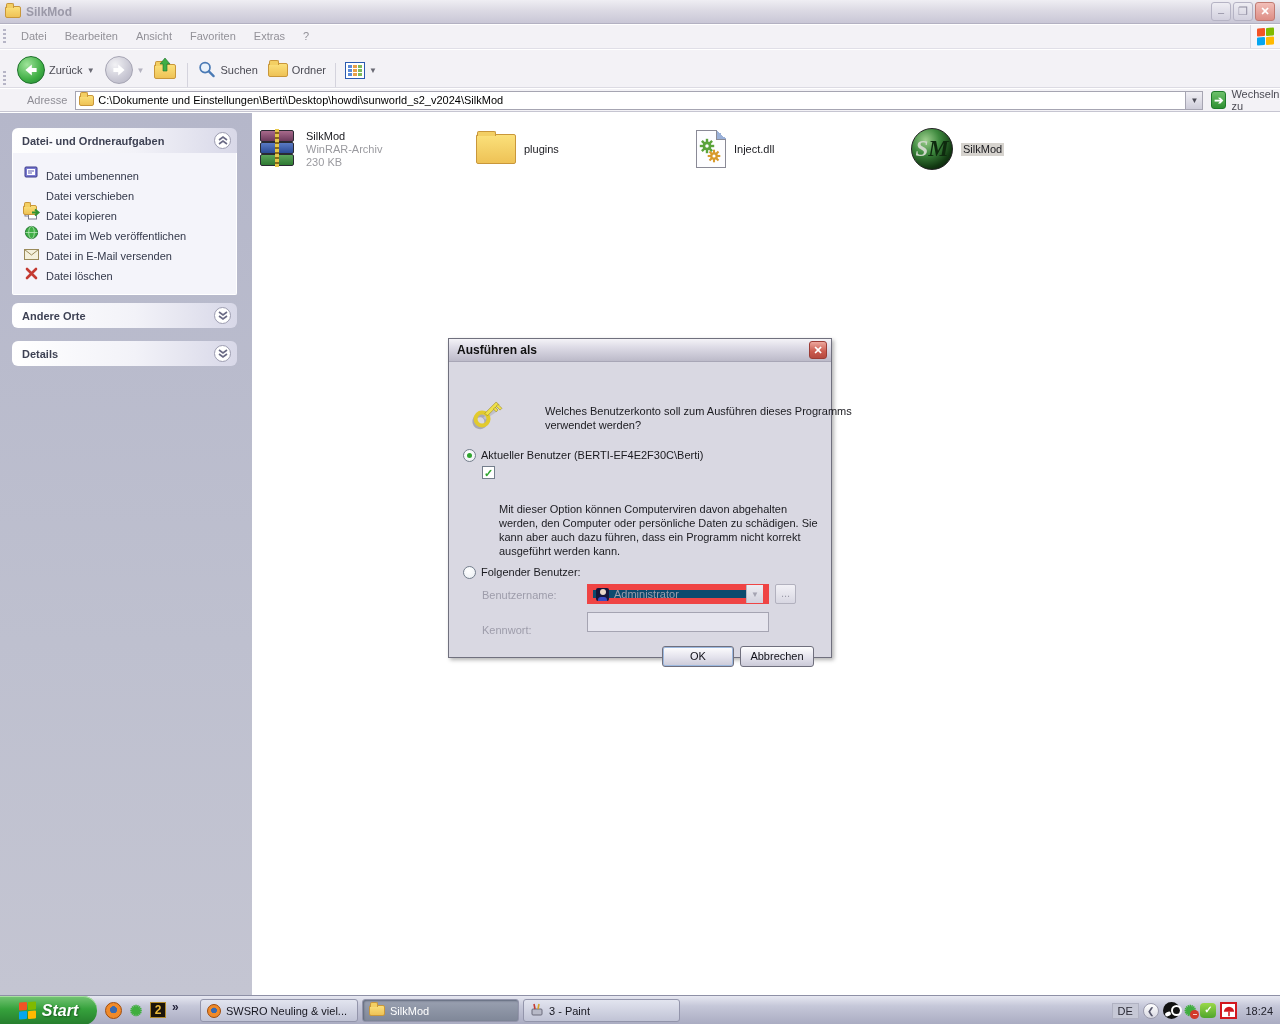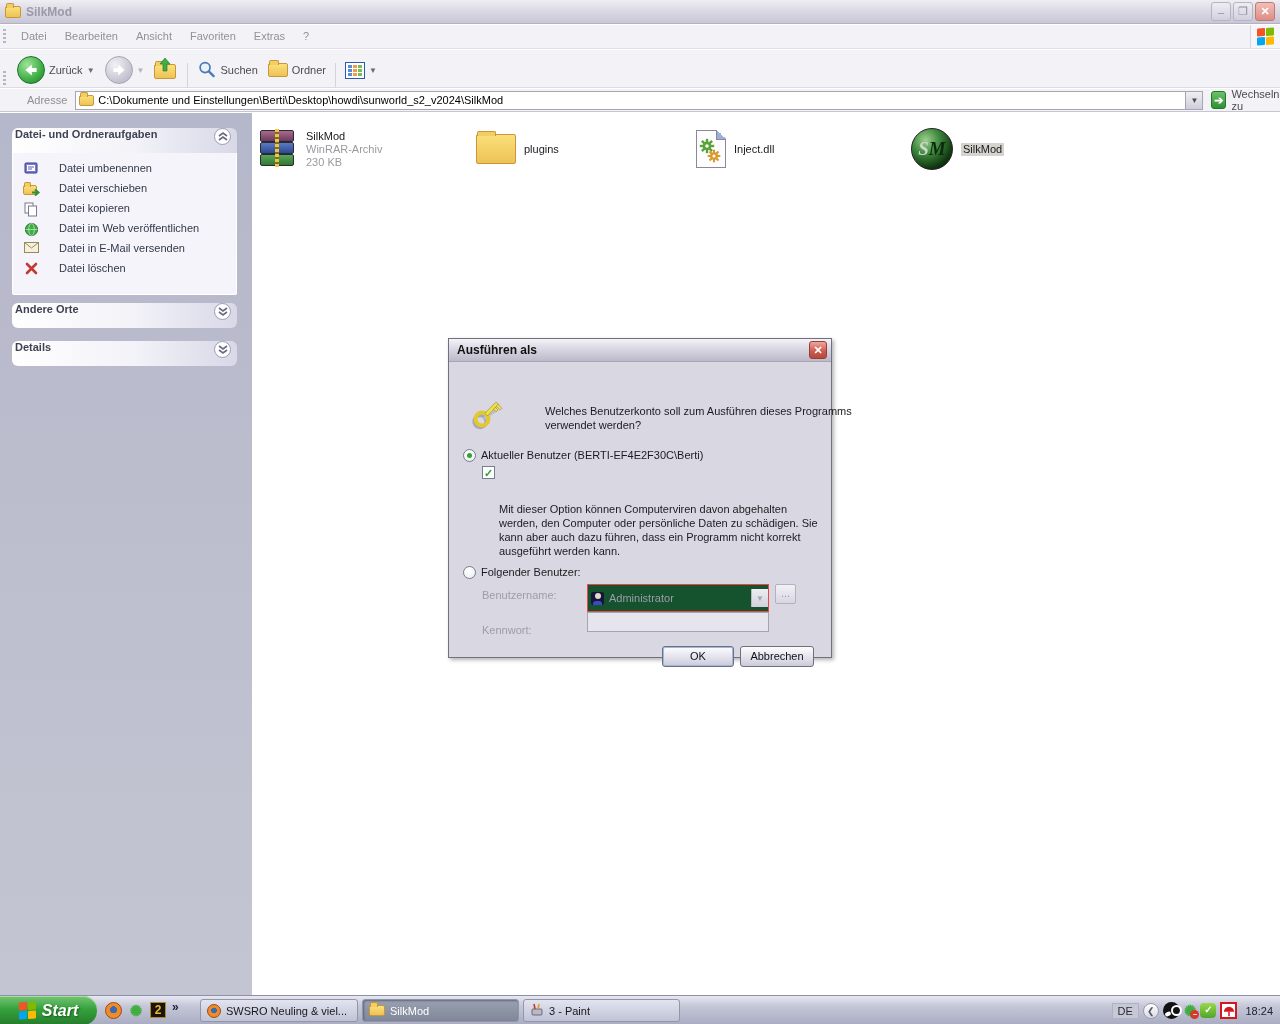--- a/index.html
+++ b/index.html
@@ -55,26 +55,26 @@
   .go-btn { display:flex; align-items:center; gap:5px; margin-left:8px; color:#4b4b54; }
   .go-sq { width:18px; height:18px; border-radius:3px; background:linear-gradient(180deg,#6cc06a,#2f9133);
     border:1px solid #1e7a2a; color:#fff; font-weight:bold; display:flex; align-items:center; justify-content:center; font-size:11px; }
 
   
   .content { position:absolute; left:0; top:113px; width:1280px; height:882px; background:#fff; }
   .sidebar { position:absolute; left:0; top:0; width:252px; height:882px;
     background:linear-gradient(180deg,#b5b7ca 0%,#bec0cf 60%,#c4c5d2 100%); }
   .panel { position:absolute; left:12px; width:225px; }
   .panel-hd { height:25px; border-radius:6px 6px 0 0; background:linear-gradient(90deg,#ffffff 0%,#f2f2f8 55%,#d8d8e8 100%);
-    display:flex; justify-content:space-between; padding:0 6px 0 3px; }
+    display:flex; align-items:center; justify-content:space-between; padding:0 6px 0 10px; }
   .panel-hd b { color:#3e4254; font-size:11px; }
   .chev { width:17px; height:17px; border-radius:50%; background:#fff; border:1px solid #9c9cb0;
     display:flex; align-items:center; justify-content:center; }
   .panel-bd { background:#f4f4fa; border:1px solid #fff; border-top:none; border-radius:0 0 2px 2px; padding:9px 8px 12px 10px; }
-  .taskitem { display:flex; align-items:flex-start; gap:20px; height:20px; color:#33384a; }
+  .taskitem { display:flex; align-items:flex-end; gap:7px; height:20px; color:#33384a; }
   .taskitem .ti { width:16px; text-align:center; flex:0 0 16px; }
   .panel.collapsed .panel-hd { border-radius:6px; }
 
   .main { position:absolute; left:252px; top:0; width:1028px; height:882px; background:#fff; }
   .tile { position:absolute; top:8px; display:flex; align-items:center; gap:8px; height:56px; }
   .tile .labels div { line-height:13px; }
   .tile .meta { color:#9a9a9f; }
   .sel-label { background:#d6d3ce; padding:0 2px; }
 
   
@@ -94,40 +94,40 @@
   
   .dllpage { position:relative; width:30px; height:38px; background:#fdfdff; border:1px solid #8a8a96; }
   .dllpage::after { content:""; position:absolute; right:-1px; top:-1px; width:9px; height:9px;
     background:linear-gradient(225deg,#fff 50%,#9ab0d8 50%); border-left:1px solid #8a8a96; border-bottom:1px solid #8a8a96; }
   .gear { position:absolute; font-weight:bold; }
 
   
   .smball { width:42px; height:42px; border-radius:50%;
     background:radial-gradient(circle at 34% 28%,#9ecf8e 0%,#3f8a3f 35%,#123a12 70%,#050505 100%);
     border:1px solid #222; display:flex; align-items:center; justify-content:center; }
-  .smball span { font-family:"Liberation Serif", serif; font-weight:bold; font-size:19px; font-style:italic; }
+  .smball span { font-family:"Liberation Serif", serif; font-weight:bold; font-size:23px; font-style:italic; }
 
   
   .dialog { position:absolute; left:448px; top:338px; width:384px; height:320px;
     background:#d9d8e2; border:1px solid #70707e; box-shadow:2px 2px 4px rgba(0,0,0,.3); }
   .dlg-title { height:23px; background:linear-gradient(180deg,#f4f3f7 0%,#dcdae5 40%,#bcbac9 100%);
     border-bottom:1px solid #a8a6b6; display:flex; align-items:center; padding:0 4px 0 8px; }
   .dlg-title b { flex:1; font-size:12px; color:#111; }
   .dlg-close { width:18px; height:18px; border-radius:3px; border:1px solid #9c3c35; color:#fff; font-weight:bold;
     background:linear-gradient(180deg,#eda79d,#ca5a4e 60%,#b54a40); display:flex; align-items:center; justify-content:center; font-size:11px; }
   .dlg-body { position:relative; height:296px; font-size:11px; }
   .q-text { position:absolute; left:68px; top:42px; width:322px; line-height:14px; color:#1a1a1f;margin-left:28px; }
   .xp-radio { position:absolute; width:13px; height:13px; border-radius:50%; border:1px solid #747e8c;
     background:radial-gradient(circle at 40% 35%,#fff,#e9edf2); }
   .xp-radio.on::after { content:""; position:absolute; left:3px; top:3px; width:5px; height:5px; border-radius:50%; background:#2fa52f; }
   .xp-check { position:absolute; width:13px; height:13px; border:1px solid #747e8c; background:#fff;
     color:#2fa52f; font-weight:bold; font-size:11px; line-height:12px; text-align:center; }
   .dis { color:#9d9caa; }
-  .combo { position:absolute; left:138px; top:222px; width:182px; height:28px; background:#14532d;
-    border:1px solid #ef4444; display:flex; align-items:center; padding-left:3px; }
+  .combo { position:absolute; left:138px; top:222px; width:182px; height:20px; background:#0c4a6e;
+    border:6px solid #ef4444; display:flex; align-items:center; padding-left:3px; }
   .combo .val { margin-left:5px; color:#9d9caa; }
   .combo-arrow { margin-left:auto; width:17px; height:18px; border-left:1px solid #b8b7c4;
     background:linear-gradient(180deg,#ededf2,#d2d1dd); display:flex; align-items:center; justify-content:center; font-size:8px; color:#a5a4b2; }
   .pwfield { position:absolute; left:138px; top:250px; width:182px; height:20px; background:#e6e5ee; border:1px solid #a5a4b2; }
   .xp-btn { position:absolute; height:21px; border:1px solid #6f6f7d; border-radius:3px; color:#101018;
     background:linear-gradient(180deg,#fdfdfe,#e3e2ec 55%,#cbcad8); text-align:center; line-height:19px; }
   .xp-btn.default { box-shadow:inset 0 0 0 1px #9db9df; }
   .browse-btn { position:absolute; left:326px; top:222px; width:21px; height:20px; border:1px solid #b2b1be; border-radius:2px;
     background:linear-gradient(180deg,#f2f1f6,#d8d7e2); color:#9d9caa; text-align:center; line-height:17px; }
   .person { width:13px; height:13px; position:relative; background:#16163a; border-radius:2px; }

